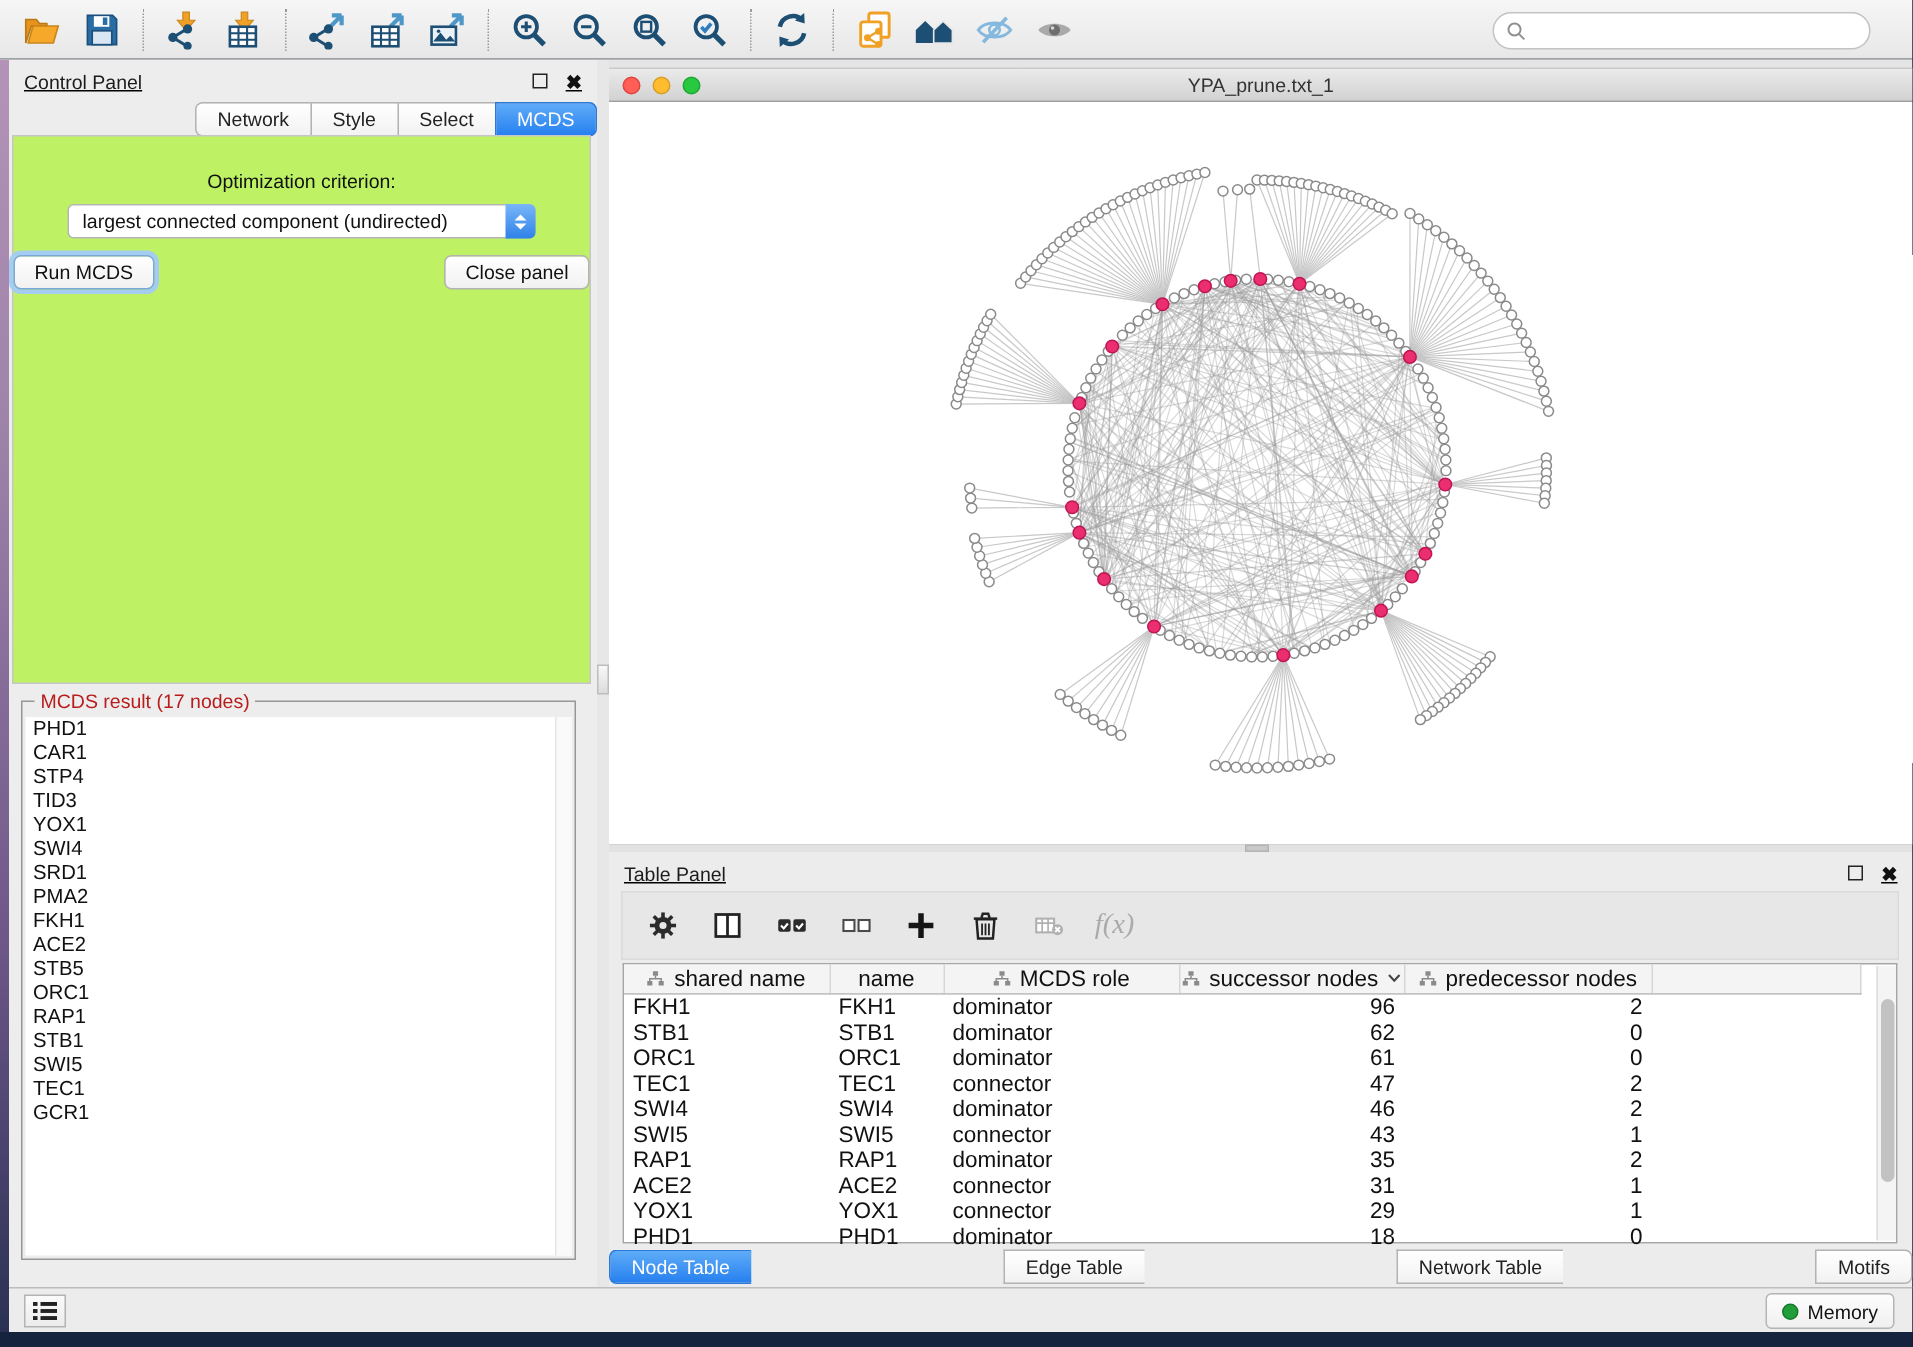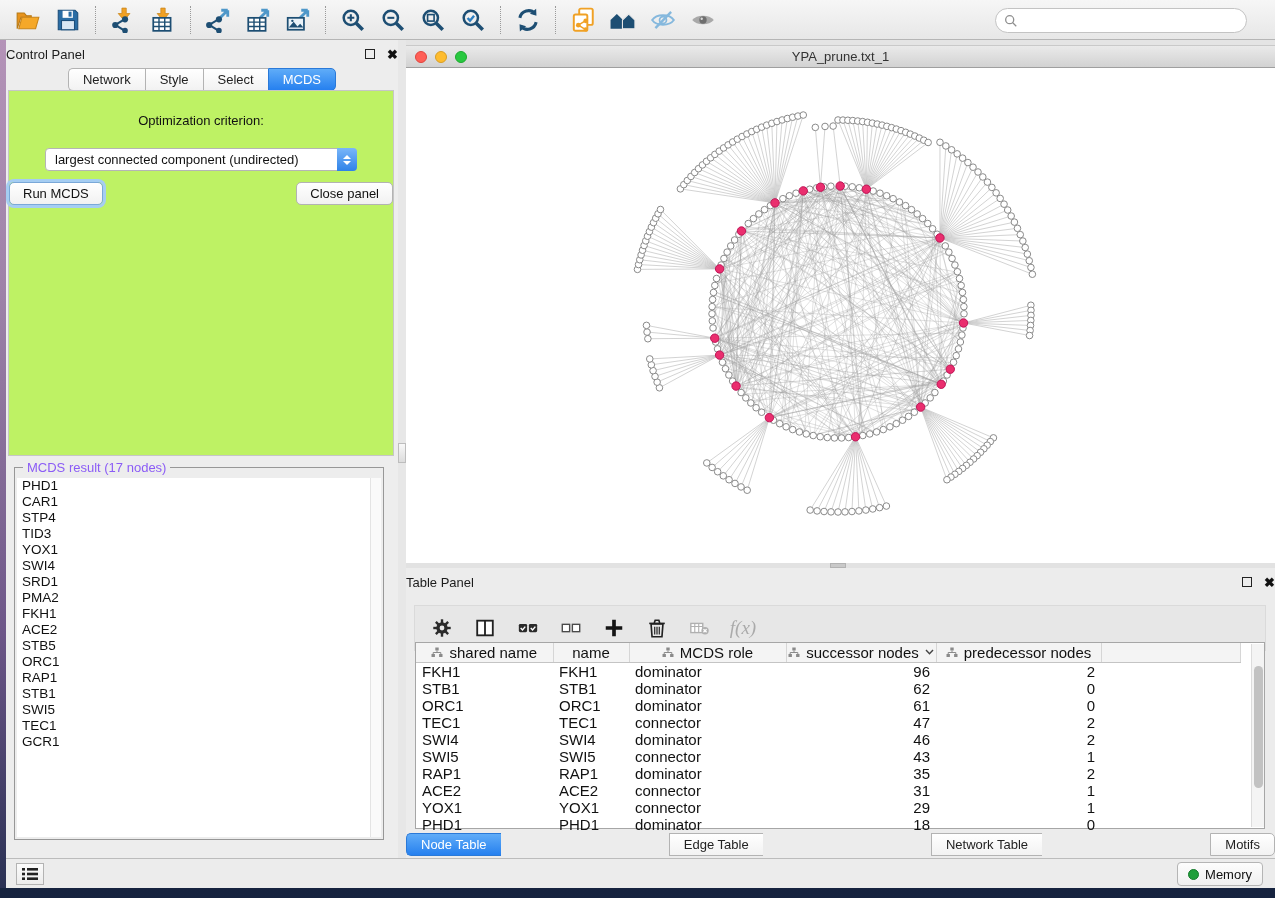--- a/index.html
+++ b/index.html
@@ -18,53 +18,53 @@
   .tb-btn svg { width:26px; height:26px; }
   .tb-sep { width:1px; height:28px; margin:0 7px; border-left:1px dotted #9a9a9a; }
   .search-wrap { position:absolute; right:28px; top:8px; width:252px; height:25px;
                  background:#fff; border:1px solid #c3c3c3; border-radius:13px;
                  display:flex; align-items:center; padding:0 8px; }
   .search-wrap svg { width:14px; height:14px; margin-right:6px; flex:none; }
   .search-wrap input { border:none; outline:none; flex:1; font-size:13px; background:transparent; }
   
   .control-panel { position:absolute; left:6px; top:40px; width:392px; height:818px;
                    background:#ededed; }
-  .panel-head { height:28px; display:flex; align-items:center; padding:0 0; }
+  .panel-head { height:28px; display:flex; align-items:center; padding:0 10px;text-decoration:underline; }
   .panel-title { font-size:13px; color:#1c1c1c; flex:1; }
   .win-float { width:10px; height:10px; border:1.6px solid #222; margin-right:12px; cursor:pointer; }
   .win-close { font-size:13px; font-weight:bold; color:#111; cursor:pointer; line-height:1; }
   .seg { display:flex; justify-content:center; }
   .seg .seg-btn { font-size:13px; padding:3px 14px; border:1px solid #b3b3b3; border-right:none;
                   background:linear-gradient(180deg,#ffffff,#f2f2f2); color:#222; cursor:pointer; }
   .seg .seg-btn:first-child { border-radius:5px 0 0 5px; }
   .seg .seg-btn:last-child  { border-radius:0 5px 5px 0; border-right:1px solid #b3b3b3; }
   .seg .seg-btn.active { background:linear-gradient(180deg,#5facf8,#2680ef); color:#fff; border-color:#2a79d8; }
-  .cp-tabs { margin-top:0; }
+  .cp-tabs { margin-top:0;justify-content:flex-end; }
   .tab-content { position:absolute; left:2px; top:50px; width:386px; height:366px;
                  border:1px solid #c6c6c6; background:#bef264; }
   .opt-label { text-align:center; margin-top:22px; font-size:13px; color:#111; }
-  .dropdown { width:312px; height:23px; margin:20px auto 0; background:#fff;
+  .dropdown { width:312px; height:23px; margin:8px auto 0; background:#fff;
               border:1px solid #b5b5b5; border-radius:4px; display:flex; align-items:center;
               cursor:pointer; position:relative; }
   .dropdown .dd-text { flex:1; font-size:13px; padding-left:9px; color:#111; white-space:nowrap; }
   .dd-cap { width:20px; height:23px; margin:-1px -1px -1px 0; border-radius:0 4px 4px 0;
             background:linear-gradient(180deg,#79b6f9,#2f82e8); display:flex; flex-direction:column;
             align-items:center; justify-content:center; gap:2px; }
   .dd-cap .up { width:0; height:0; border-left:4px solid transparent; border-right:4px solid transparent;
                 border-bottom:4px solid #fff; }
   .dd-cap .down { width:0; height:0; border-left:4px solid transparent; border-right:4px solid transparent;
                   border-top:4px solid #fff; }
   .btn-row { display:flex; justify-content:space-between; gap:14px; margin-top:11px; }
   .mac-btn { font-size:13px; padding:3px 13px; background:linear-gradient(180deg,#ffffff,#f1f1f1);
              border:1px solid #b3b3b3; border-radius:5px; cursor:pointer; color:#111; }
   .mac-btn.focused { box-shadow:0 0 0 3px #a5cdf2; border-color:#7aa8d8; }
   .fieldset { position:absolute; left:8px; top:427px; width:370px; height:373px;
               border:1px solid #979797; }
   .legend { position:absolute; top:-8px; left:8px; background:#ededed; padding:0 4px;
-            font-size:13px; color:#8b5cf6; }
+            font-size:13px; color:#b91c1c; }
   .mcds-list { position:absolute; inset:10px 2px 2px 2px; background:#fff; overflow:hidden; }
   .mcds-list .item { font-size:13.5px; line-height:16px; padding-left:5px; color:#111; }
   .mcds-scroll { position:absolute; top:10px; right:2px; width:11px; bottom:2px;
                  background:#fafafa; border-left:1px solid #e4e4e4; }
   
   .vsplit { position:absolute; left:398px; top:40px; width:8px; height:818px; background:#e7e7e7; }
   .vgrip { position:absolute; left:0; top:403px; width:8px; height:20px;
            background:linear-gradient(180deg,#f8f8f8,#dcdcdc); border:1px solid #bdbdbd; cursor:col-resize; }
   .hsplit { position:absolute; left:406px; top:563px; width:869px; height:5px; background:#e2e2e2; }
   .hgrip { position:absolute; left:424px; top:0; width:16px; height:5px;
@@ -74,21 +74,21 @@
   .net-title { position:absolute; left:0; top:5px; width:869px; height:23px;
                background:linear-gradient(180deg,#eaeaea,#d2d2d2); border-top:1px solid #c9c9c9;
                border-bottom:1px solid #9f9f9f; display:flex; align-items:center; }
   .lights { display:flex; gap:8px; padding-left:9px; position:absolute; }
   .light { width:12px; height:12px; border-radius:50%; cursor:pointer; }
   .net-title .t { flex:1; text-align:center; font-size:13px; color:#333; }
   .net-canvas { position:absolute; left:0; top:28px; width:869px; height:495px; background:#fff; }
   
   .table-panel { position:absolute; left:406px; top:568px; width:869px; height:290px; background:#ececec; }
   .tp-toolbar { position:absolute; left:8px; top:26px; right:9px; height:46px; background:#e7e7e7;
-                border:1px solid #dadada; display:flex; align-items:center; gap:17px; padding-left:14px;margin-top:11px; }
+                border:1px solid #dadada; display:flex; align-items:center; gap:17px; padding-left:14px; }
   .tp-btn { border:none; background:transparent; width:26px; height:28px; display:flex;
             align-items:center; justify-content:center; cursor:pointer; }
   .tp-btn svg { width:22px; height:22px; }
   .tp-btn .fx { font-family:"Liberation Serif", serif; font-style:italic; font-size:19px; color:#aaa; }
   .tbl-wrap { position:absolute; left:9px; top:74px; right:10px; height:187px;
               border:1px solid #a6a6a6; background:#fff; }
   table.grid { border-collapse:collapse; table-layout:fixed; width:824px; font-size:15px; }
   table.grid th { height:19px; font-weight:normal; background:#f4f4f4; border-right:1px solid #d6d6d6;
                   border-bottom:1px solid #c4c4c4; color:#111; }
   table.grid th .hwrap { display:flex; align-items:center; justify-content:center; gap:6px; }

